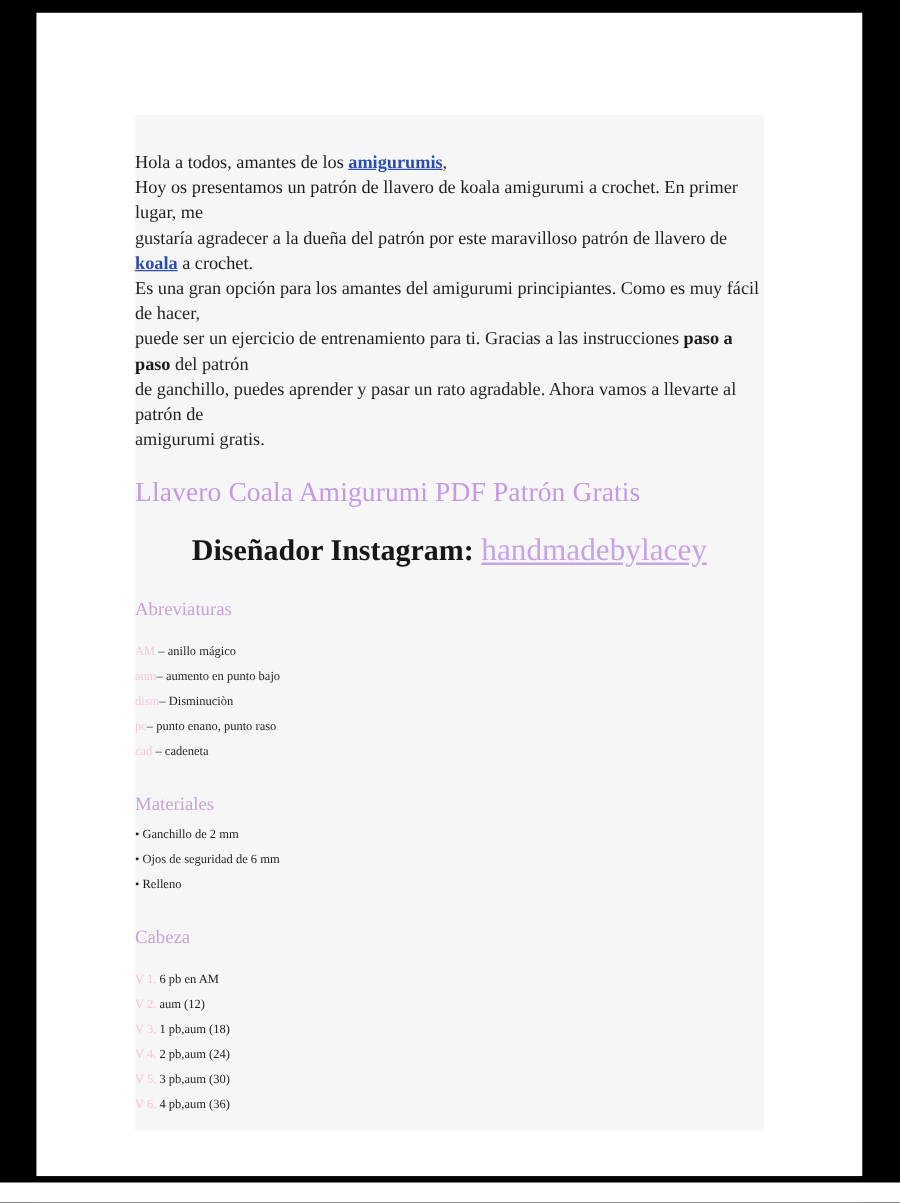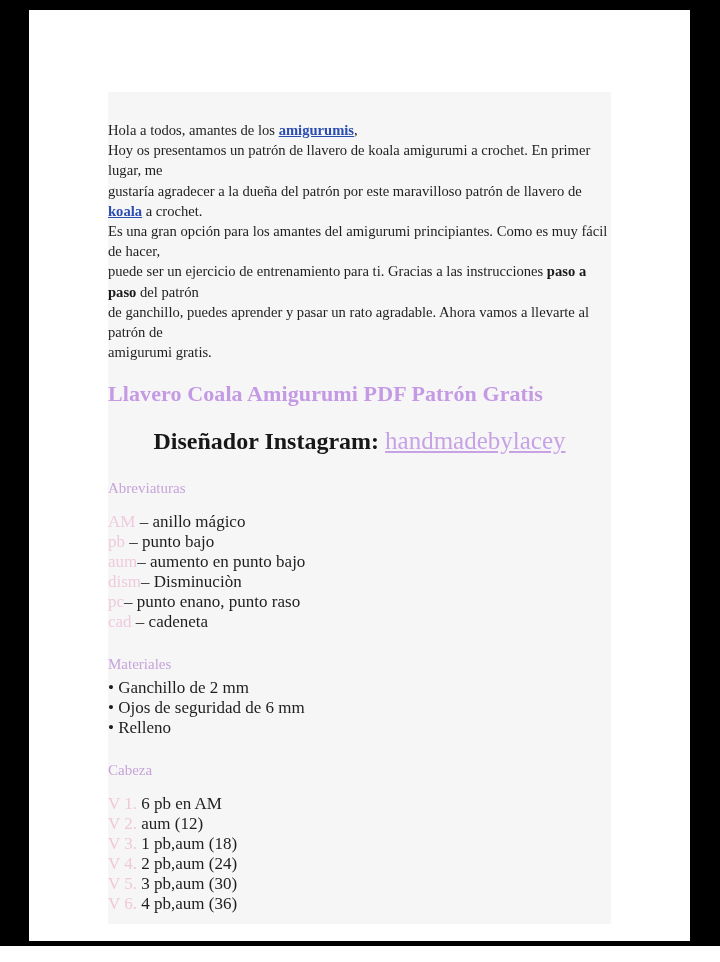--- a/index.html
+++ b/index.html
@@ -77,21 +77,21 @@
     text-decoration: underline;
   }
   .strong { font-weight: bold; color: #1a1a1a; }
 
   h2.title-main {
     margin: 18px 0 0 0;
     padding: 0;
     color: #c49ae4;
     font-size: 22px;
     line-height: 28px;
-    font-weight: bold;
+    font-weight: normal;
     letter-spacing: 0.1px;
   }
 
   h3.designer {
     margin: 18px 0 0 0;
     padding: 0;
     font-size: 24px;
     line-height: 30px;
     font-weight: bold;
     color: #171717;
@@ -114,21 +114,21 @@
   }
 
   .abbrev-list, .materials-list, .rows-list {
     margin: 14px 0 0 0;
     padding: 0;
     list-style: none;
   }
   .abbrev-list li, .rows-list li, .materials-list li {
     margin: 0;
     padding: 0;
-    font-size: 17px;
+    font-size: 10px;
     line-height: 20px;
     color: #1e1e1e;
   }
   .key { color: #eecbdc; }
   .rowkey { color: #eec9d9; font-family: Liberation Serif, serif; }
 
   .materials-list { margin-top: 4px; }
   .bullet { color: #1e1e1e; }
 </style>
 </head>
@@ -154,21 +154,20 @@
 
       <h3 class="designer">
         <span>Diseñador Instagram:</span>
         <a class="link-purple" href="#">handmadebylacey</a>
       </h3>
 
       <h4 class="section">Abreviaturas</h4>
 
       <ul class="abbrev-list" id="abbrev-list">
           <li><span class="key">AM</span><span> – </span><span>anillo mágico</span></li>
-          <li><span class="key">pb</span><span> – </span><span>punto bajo</span></li>
           <li><span class="key">aum</span><span>– </span><span>aumento en punto bajo</span></li>
           <li><span class="key">dism</span><span>– </span><span>Disminuciòn</span></li>
           <li><span class="key">pc</span><span>– </span><span>punto enano, punto raso</span></li>
           <li><span class="key">cad</span><span> – </span><span>cadeneta</span></li>
         </ul>
 
       <h4 class="section">Materiales</h4>
 
       <ul class="materials-list" id="materials-list">
           <li><span class="bullet">•</span> <span>Ganchillo de 2 mm</span></li>

